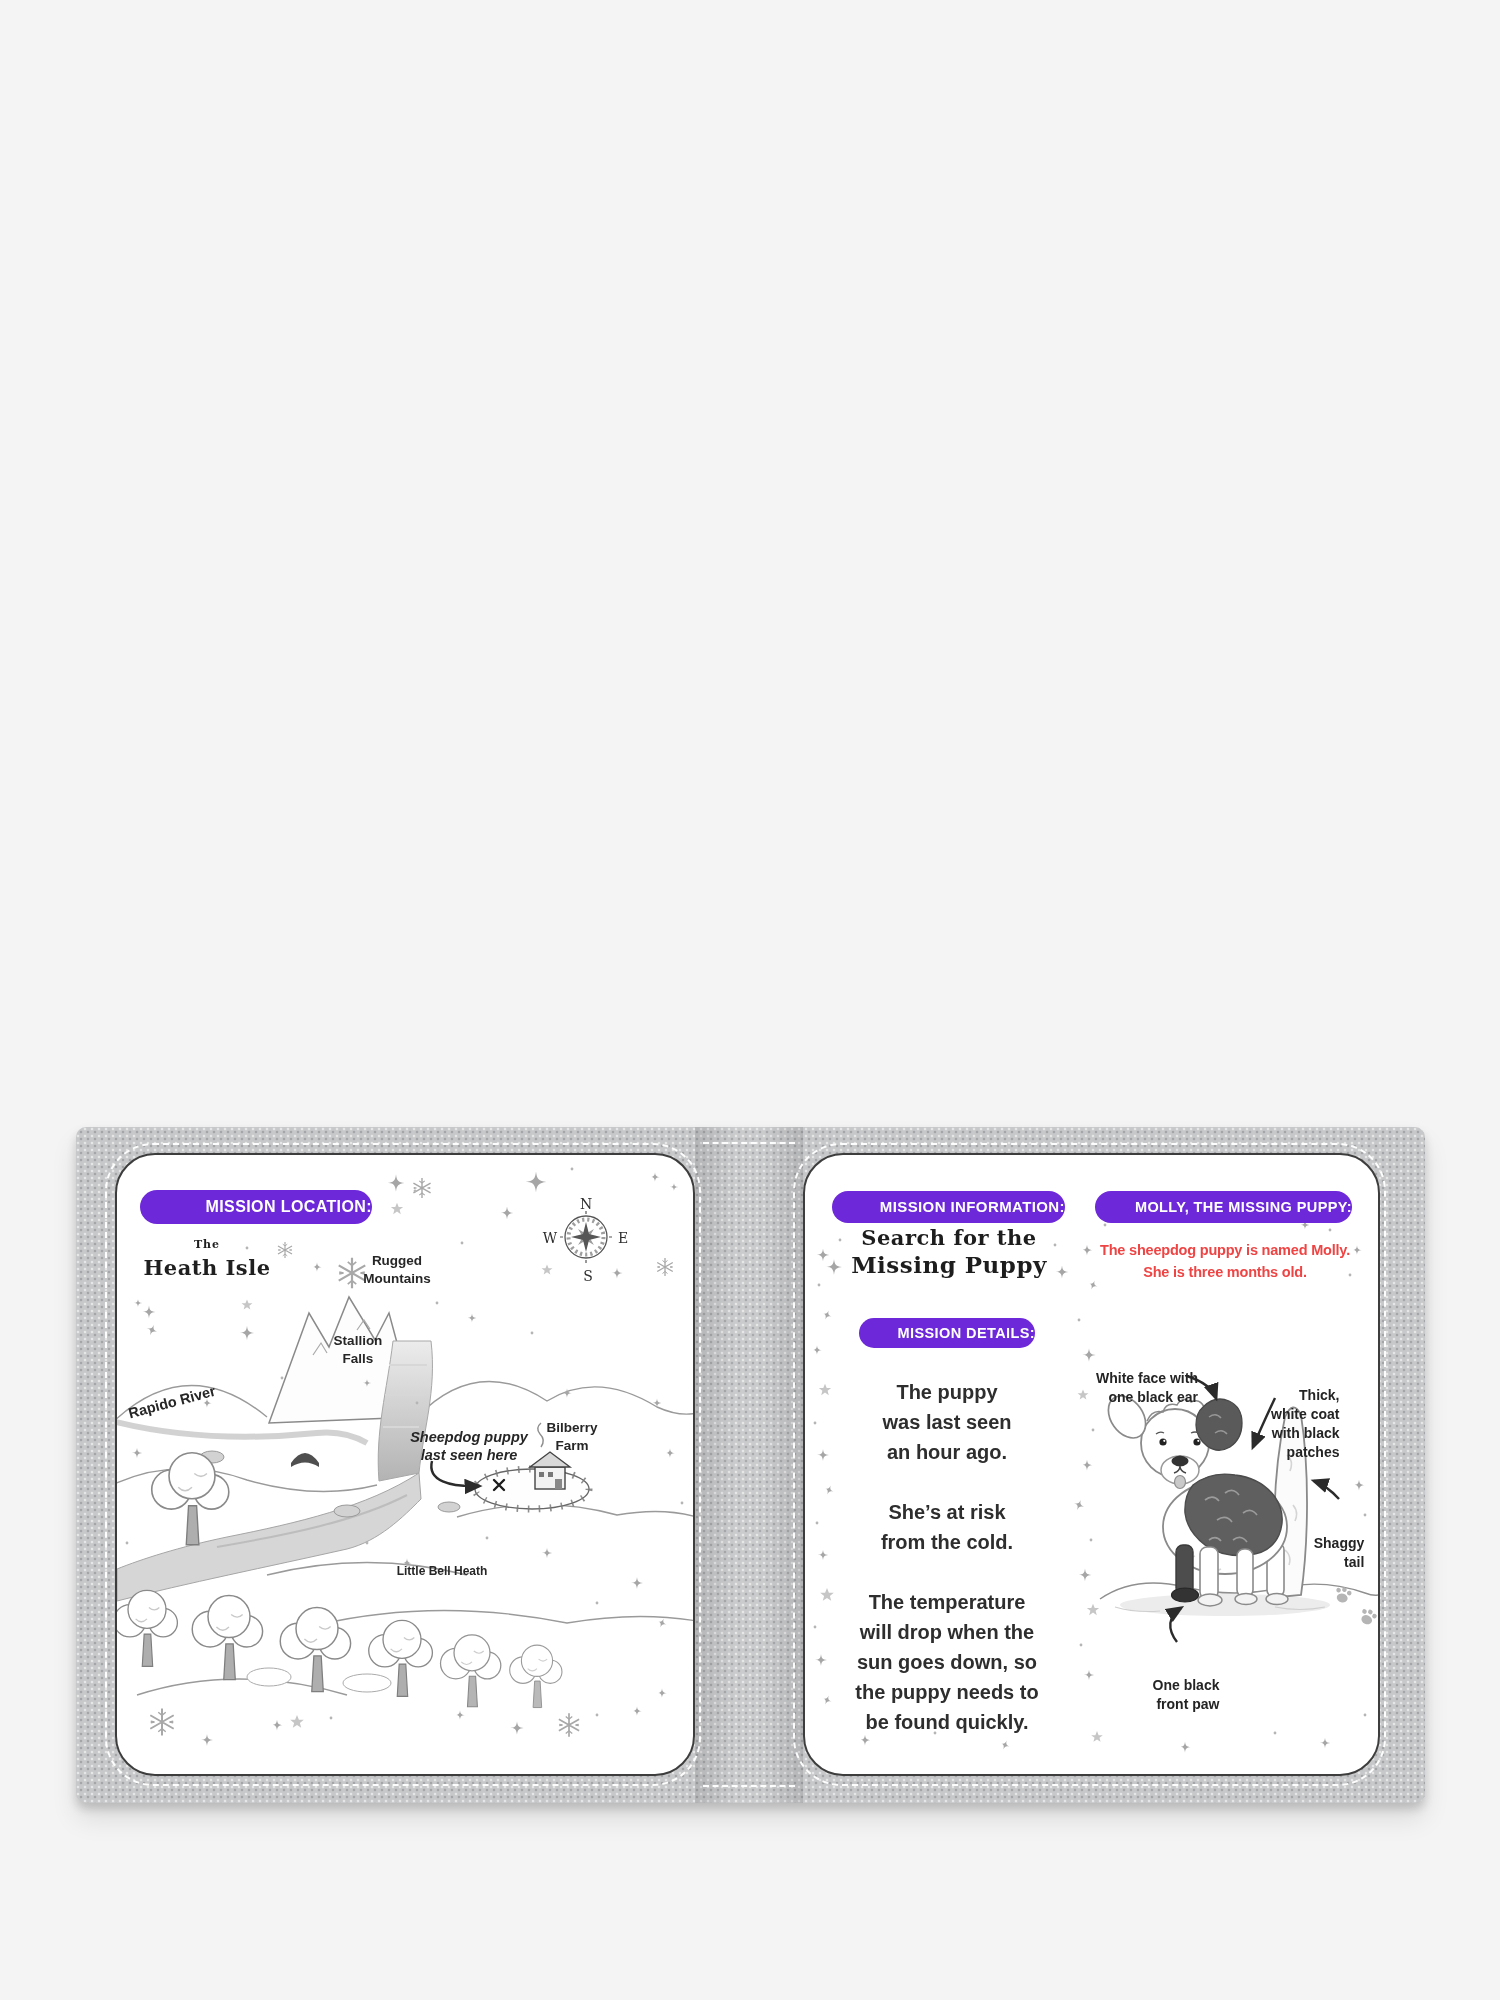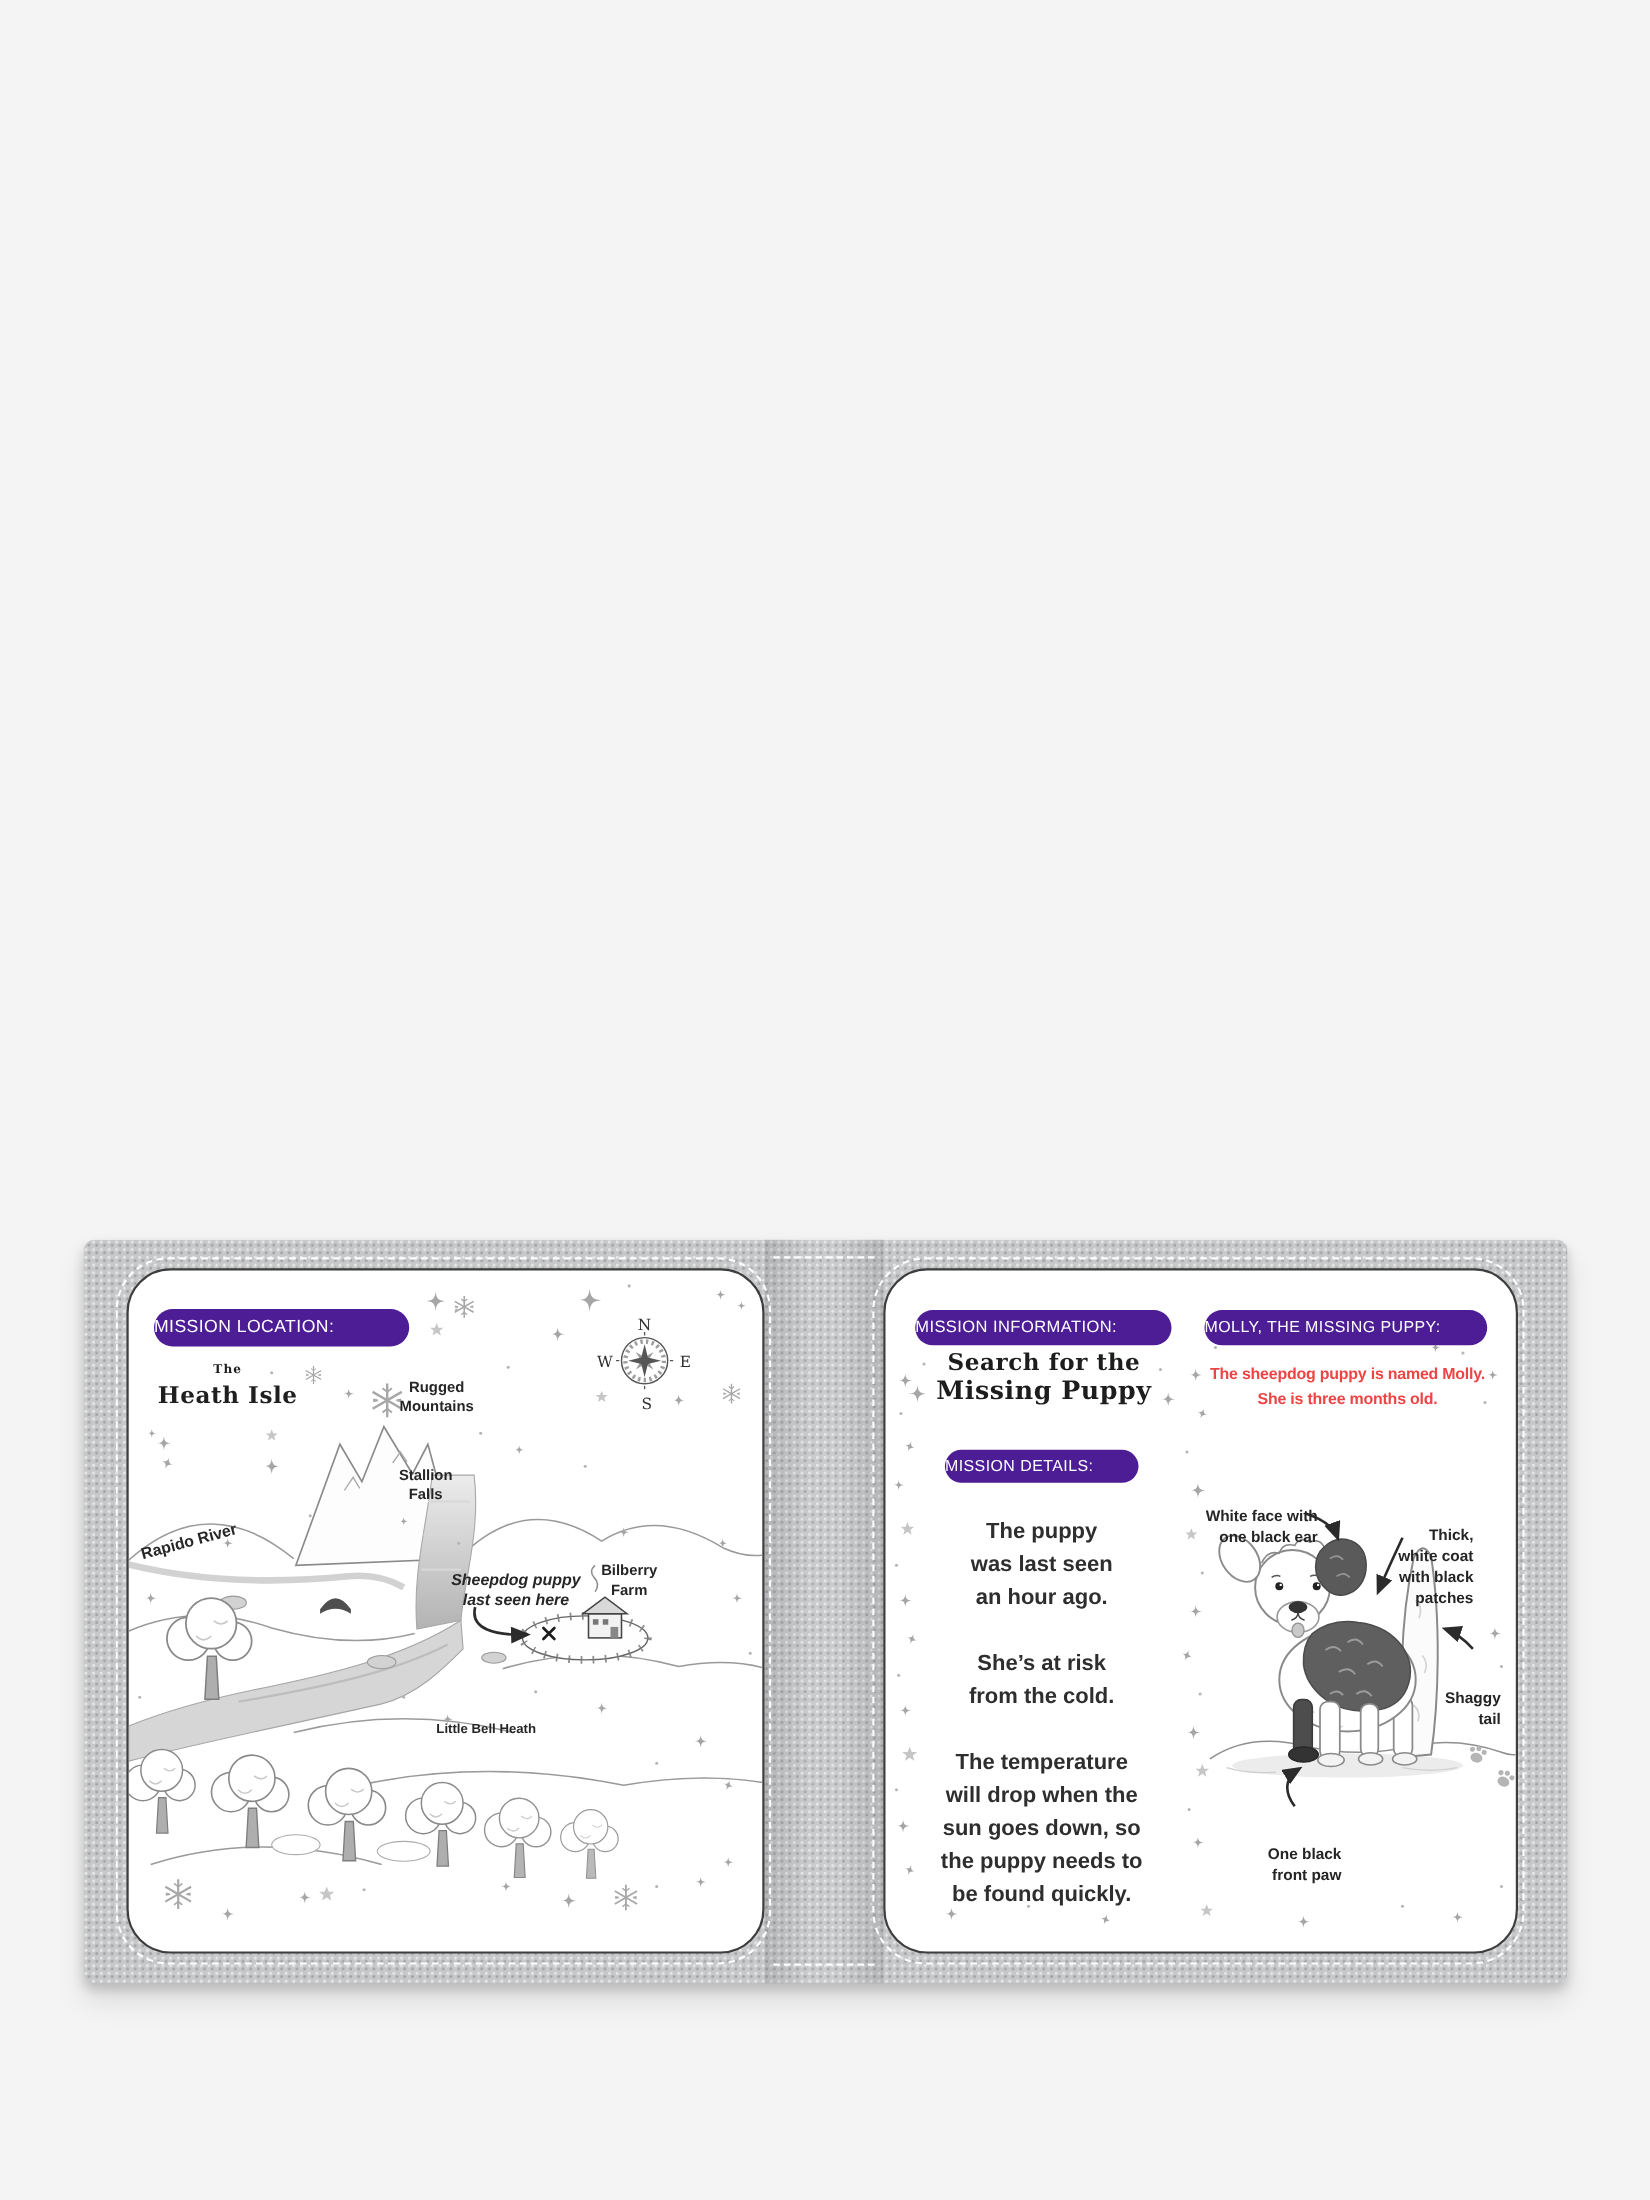--- a/index.html
+++ b/index.html
@@ -19,21 +19,21 @@
   
   .page{position:absolute;top:26px;height:619px;background:#fff;border:2px solid #3d3d3d;
         border-radius:40px;overflow:hidden;}
   .page-left{left:39px;width:576px;}
   .page-right{left:727px;width:573px;}
   .stitch{position:absolute;top:16px;height:639px;border:2px dashed rgba(255,255,255,.96);
         border-radius:48px;pointer-events:none;}
   .stitch-left{left:29px;width:592px;}
   .stitch-right{left:717px;width:589px;}
   
-  .badge{position:absolute;background:#4c1d95;color:#fff;font-weight:normal;text-align:left;
+  .badge{position:absolute;background:#6d28d9;color:#fff;font-weight:bold;text-align:right;
          border-radius:18px;letter-spacing:.4px;z-index:5;}
   .pre{white-space:pre-line;}
   svg{position:absolute;left:0;top:0;}
   
   .lp-badge{left:23px;top:35px;width:232px;height:34px;line-height:34px;font-size:16px;}
   .lp-title{position:absolute;left:20px;top:80px;width:140px;text-align:center;z-index:4;
             font-family:"DejaVu Serif",serif;font-weight:bold;color:#1f1f1f;}
   .lp-title .t1{font-size:11px;line-height:20px;letter-spacing:1px;}
   .lp-title .t2{font-size:21px;line-height:26px;letter-spacing:.5px;}
   .map-label{position:absolute;transform:translateX(-50%);text-align:center;font-weight:bold;
@@ -223,21 +223,21 @@
         </g>
       </svg>
 
       <div class="badge lp-badge">MISSION LOCATION:</div>
       <div class="lp-title">
         <div class="t1">The</div>
         <div class="t2">Heath Isle</div>
       </div>
       <div class="map-label pre" style="left:280px;top:97px;">Rugged
 Mountains</div>
-      <div class="map-label pre" style="left:241px;top:177px;margin-left:29px;">Stallion
+      <div class="map-label pre" style="left:241px;top:177px;">Stallion
 Falls</div>
       <div class="map-label lbl-rapido" style="left:55px;top:238px;">Rapido River</div>
       <div class="map-label lbl-sheepdog pre" style="left:352px;top:273px;">Sheepdog puppy
 last seen here</div>
       <div class="map-label pre" style="left:455px;top:264px;">Bilberry
 Farm</div>
       <div class="map-label lbl-heath" style="left:325px;top:407px;">Little Bell Heath</div>
     </div>
 
     <div class="page page-right">

